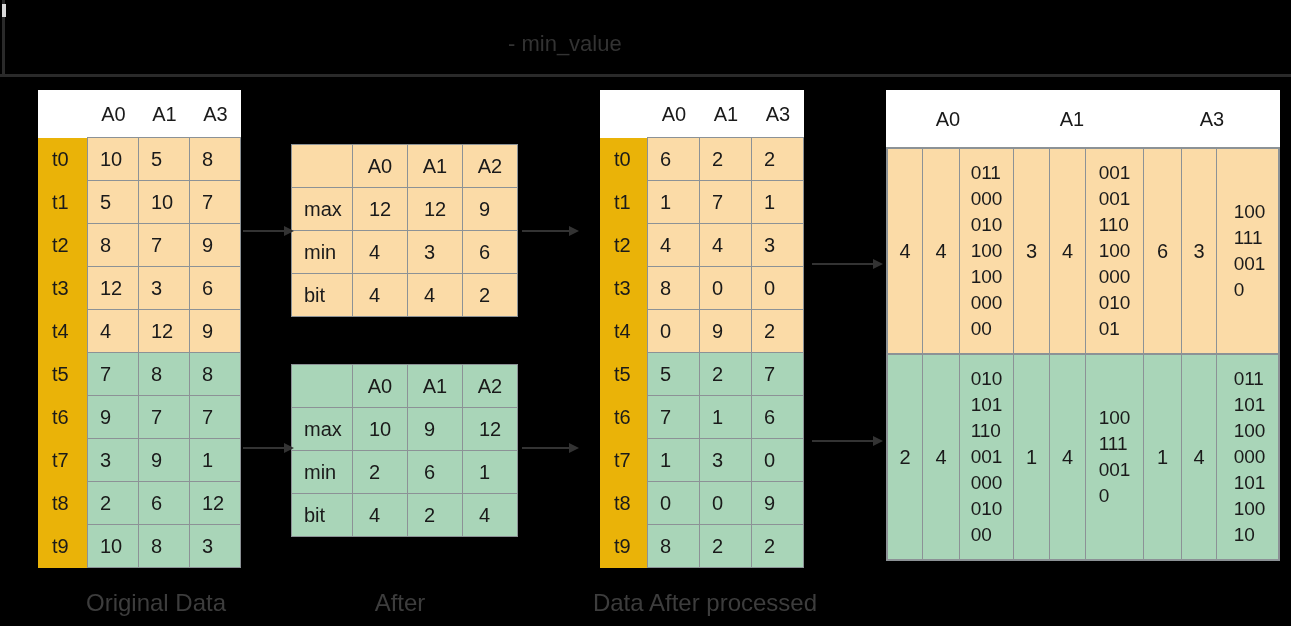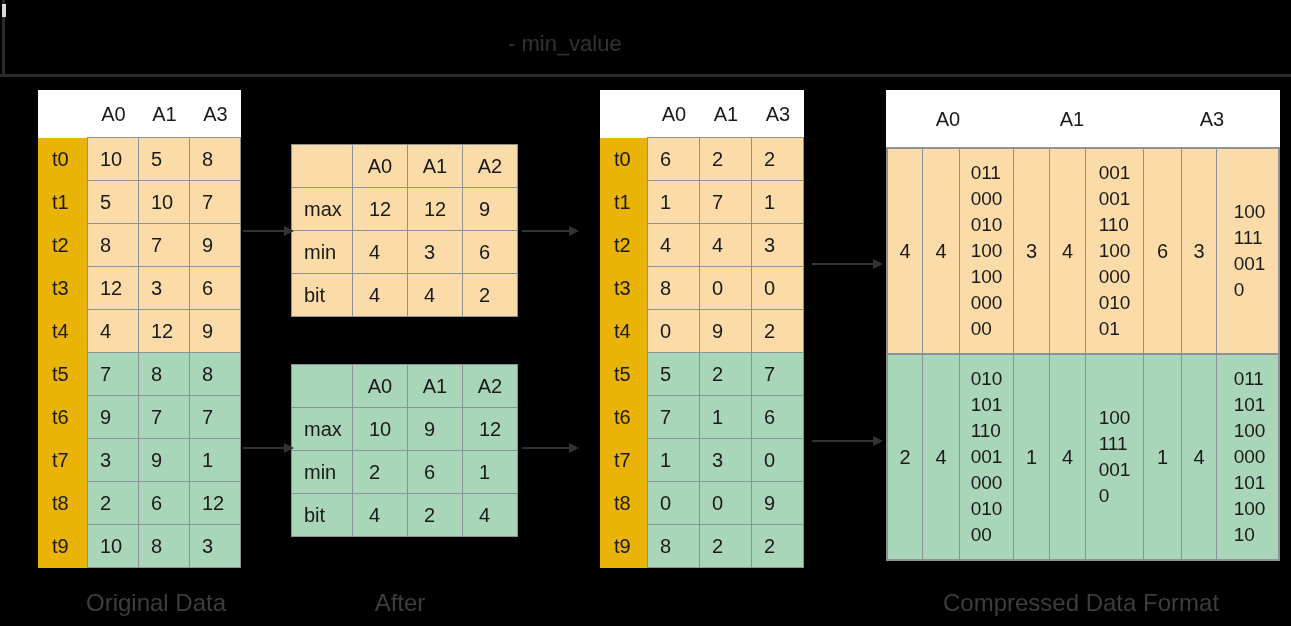--- a/index.html
+++ b/index.html
@@ -370,14 +370,14 @@
 
   <div class="arrow a1"></div>
   <div class="arrow a2"></div>
   <div class="arrow a3"></div>
   <div class="arrow a4"></div>
   <div class="arrow a5"></div>
   <div class="arrow a6"></div>
 
   <span class="caption c1">Original Data</span>
   <span class="caption c2">After</span>
-  <span class="caption c4">Compressed Data Format</span>
+  <span class="caption c3">Data After processed</span>
 </div>
 
 </body></html>

